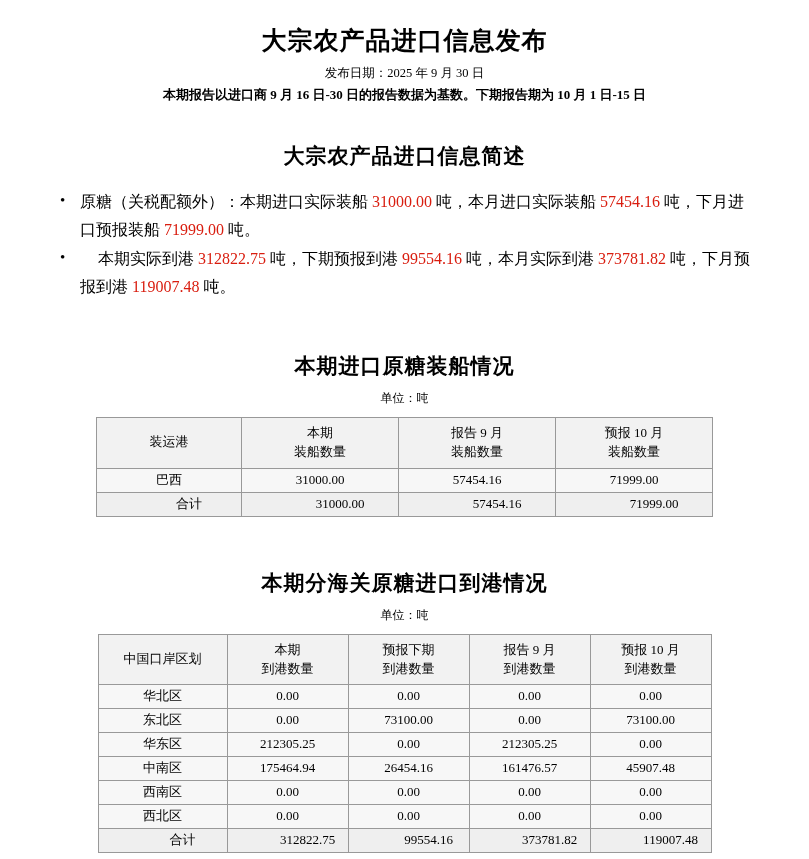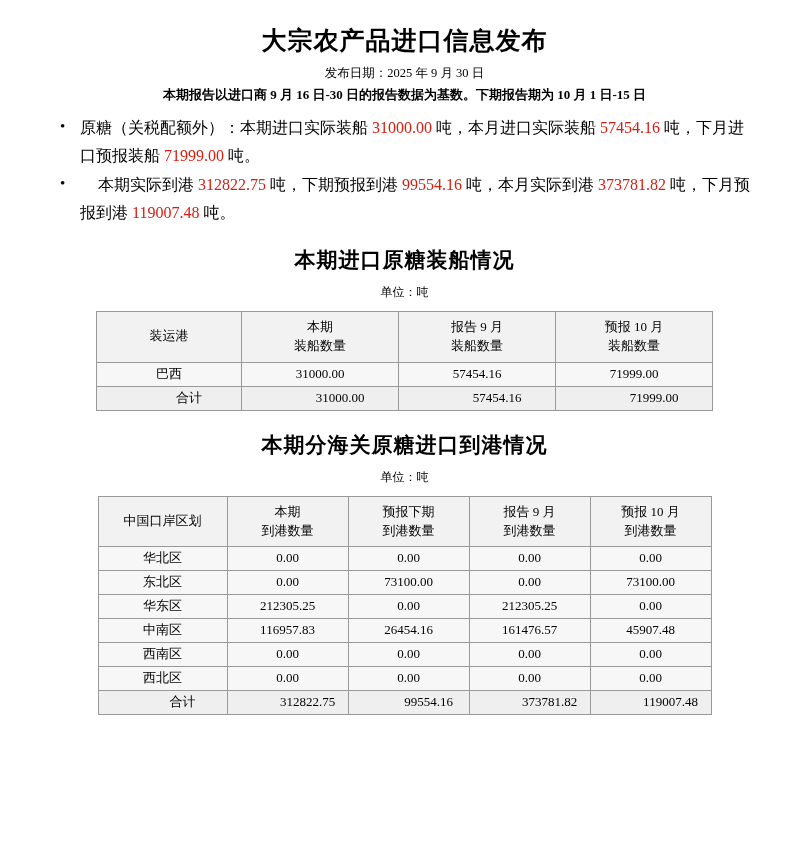--- a/index.html
+++ b/index.html
@@ -38,21 +38,21 @@
     margin: 0 0 0 0;
   }
   .section-title {
     text-align: center;
     font-size: 21px;
     font-weight: bold;
     margin: 38px 0 18px 0;
     letter-spacing: 1px;
   }
   .section-title.tight {
-    margin-top: 20px;
+    margin-top: 52px;
     margin-bottom: 10px;
   }
   .summary {
     margin: 10px 52px 0 52px;
     padding: 0;
     list-style: none;
   }
   .summary li {
     position: relative;
     padding-left: 28px;
@@ -121,20 +121,21 @@
 </style>
 </head>
 <body>
 
 <div class="page">
 
   <h1 class="doc-title">大宗农产品进口信息发布</h1>
   <div class="pub-date">发布日期：2025 年 9 月 30 日</div>
   <div class="pub-note">本期报告以进口商 9 月 16 日-30 日的报告数据为基数。下期报告期为 10 月 1 日-15 日</div>
 
+  <h2 class="section-title">大宗农产品进口信息简述</h2>
 
   <ul class="summary">
     <li>
       <span>原糖（关税配额外）：本期进口实际装船 </span><span class="num">31000.00</span><span> 吨，本月进口实际装船 </span><span class="num">57454.16</span><span> 吨，下月进口预报装船 </span><span class="num">71999.00</span><span> 吨。</span>
     </li>
     <li>
       <span class="indent"></span><span>本期实际到港 </span><span class="num">312822.75</span><span> 吨，下期预报到港 </span><span class="num">99554.16</span><span> 吨，本月实际到港 </span><span class="num">373781.82</span><span> 吨，下月预报到港 </span><span class="num">119007.48</span><span> 吨。</span>
     </li>
   </ul>
 
@@ -221,21 +222,21 @@
       </tr>
       <tr>
         <td>华东区</td>
         <td>212305.25</td>
         <td>0.00</td>
         <td>212305.25</td>
         <td>0.00</td>
       </tr>
       <tr>
         <td>中南区</td>
-        <td>116957.83</td>
+        <td>175464.94</td>
         <td>26454.16</td>
         <td>161476.57</td>
         <td>45907.48</td>
       </tr>
       <tr>
         <td>西南区</td>
         <td>0.00</td>
         <td>0.00</td>
         <td>0.00</td>
         <td>0.00</td>

